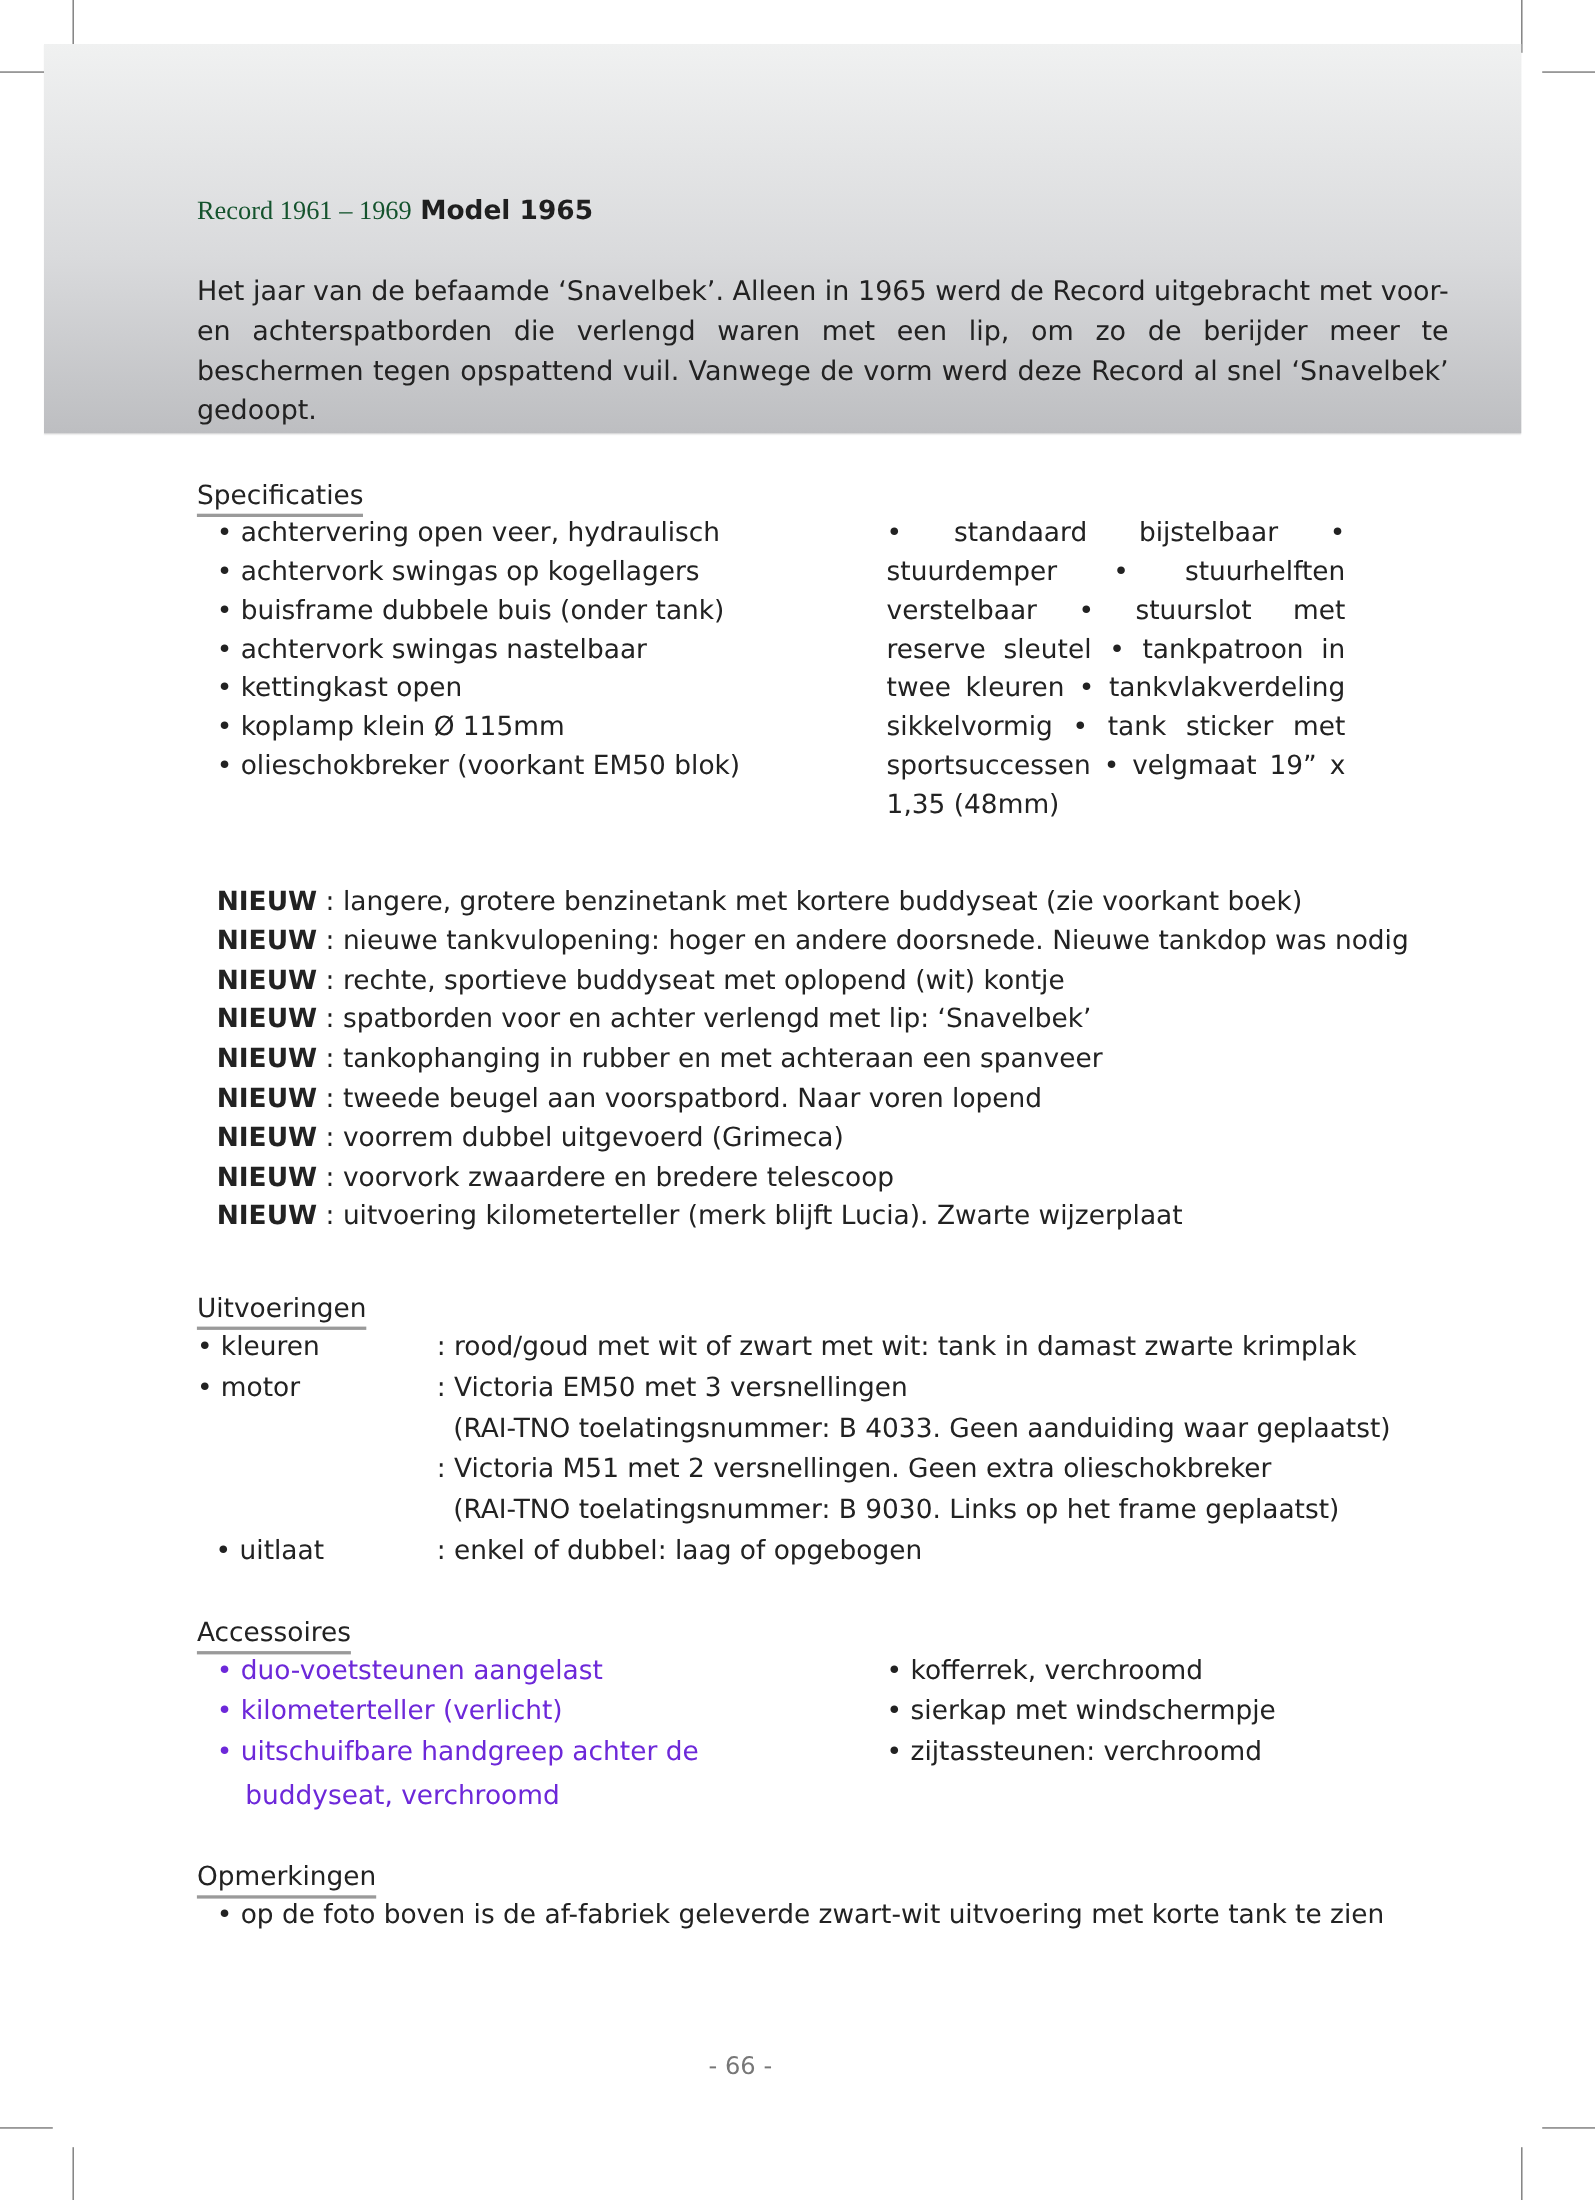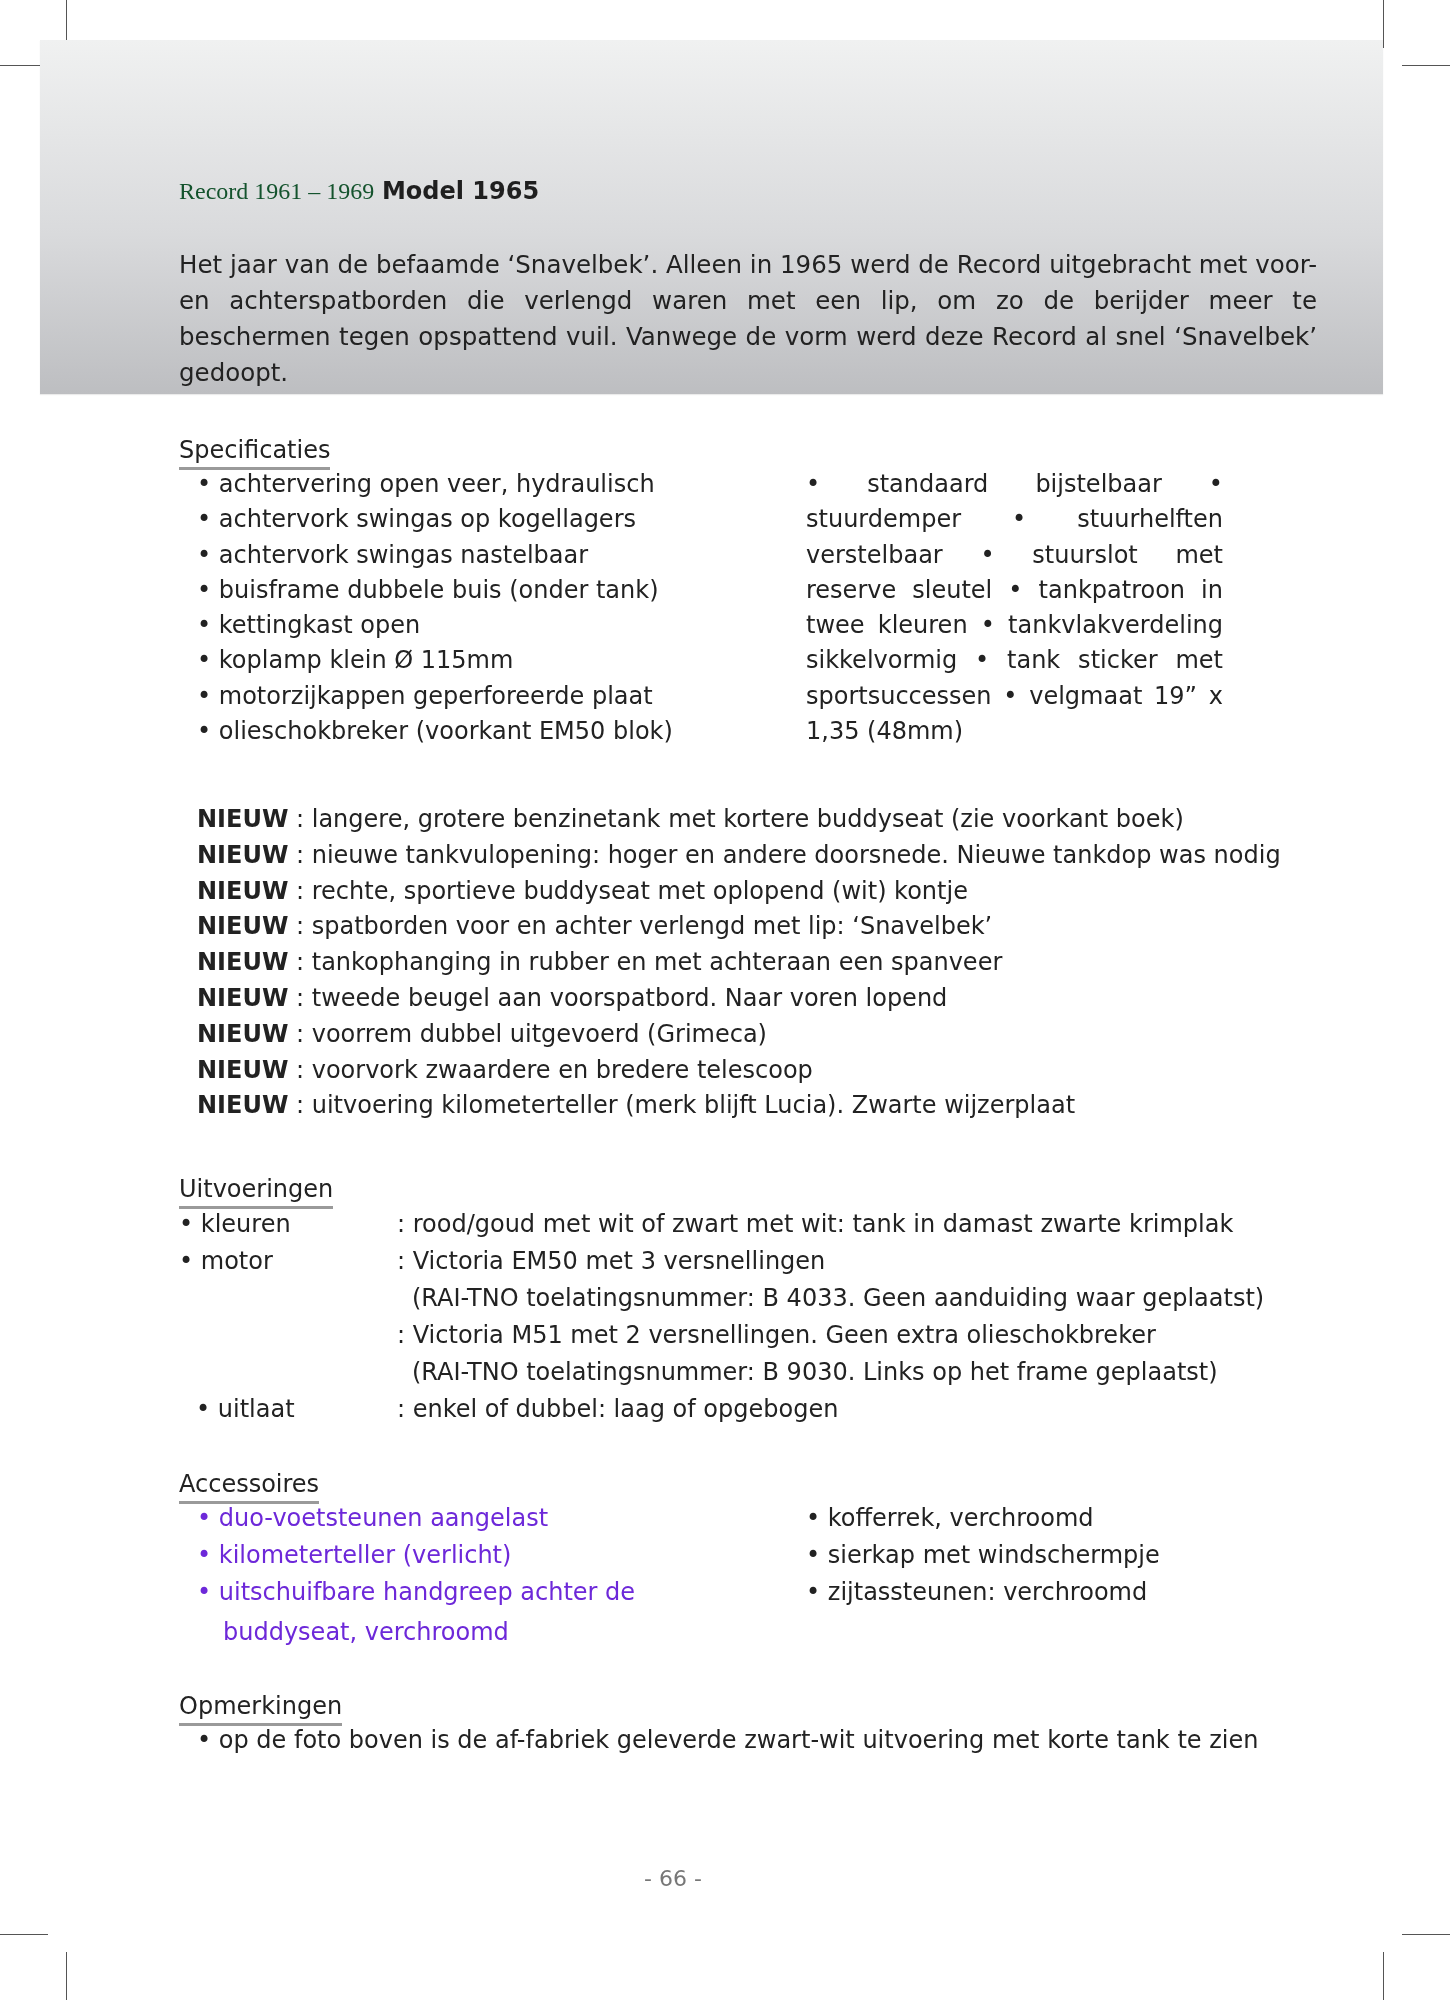--- a/index.html
+++ b/index.html
@@ -67,25 +67,24 @@
 <div class="title">
   <span class="range">Record 1961 – 1969</span>
   <span class="model">Model 1965</span>
 </div>
 <div class="intro">Het jaar van de befaamde ‘Snavelbek’. Alleen in 1965 werd de Record uitgebracht met voor- en achterspatborden die verlengd waren met een lip, om zo de berijder meer te beschermen tegen opspattend vuil. Vanwege de vorm werd deze Record al snel ‘Snavelbek’ gedoopt.</div>
 
 <div class="section-h" style="top:434px;">Specificaties</div>
 <div class="list" style="left:197px;top:467px;">
   <div>achtervering open veer, hydraulisch</div>
   <div>achtervork swingas op kogellagers</div>
+  <div>buisframe dubbele buis (onder tank)</div>
   <div>achtervork swingas nastelbaar</div>
-  <div>buisframe dubbele buis (onder tank)</div>
   <div>kettingkast open</div>
   <div>koplamp klein Ø 115mm</div>
-  <div>motorzijkappen geperforeerde plaat</div>
   <div>olieschokbreker (voorkant EM50 blok)</div>
 </div>
 <div class="spec-right">• standaard bijstelbaar • stuurdemper • stuurhelften verstelbaar • stuurslot met reserve sleutel • tankpatroon in twee kleuren • tankvlakverdeling sikkelvormig • tank sticker met sportsuccessen • velgmaat 19” x 1,35 (48mm)</div>
 
 <div class="nieuw">
   <div><b>NIEUW</b><span> : langere, grotere benzinetank met kortere buddyseat (zie voorkant boek)</span></div>
   <div><b>NIEUW</b><span> : nieuwe tankvulopening: hoger en andere doorsnede. Nieuwe tankdop was nodig</span></div>
   <div><b>NIEUW</b><span> : rechte, sportieve buddyseat met oplopend (wit) kontje</span></div>
   <div><b>NIEUW</b><span> : spatborden voor en achter verlengd met lip: ‘Snavelbek’</span></div>
   <div><b>NIEUW</b><span> : tankophanging in rubber en met achteraan een spanveer</span></div>

